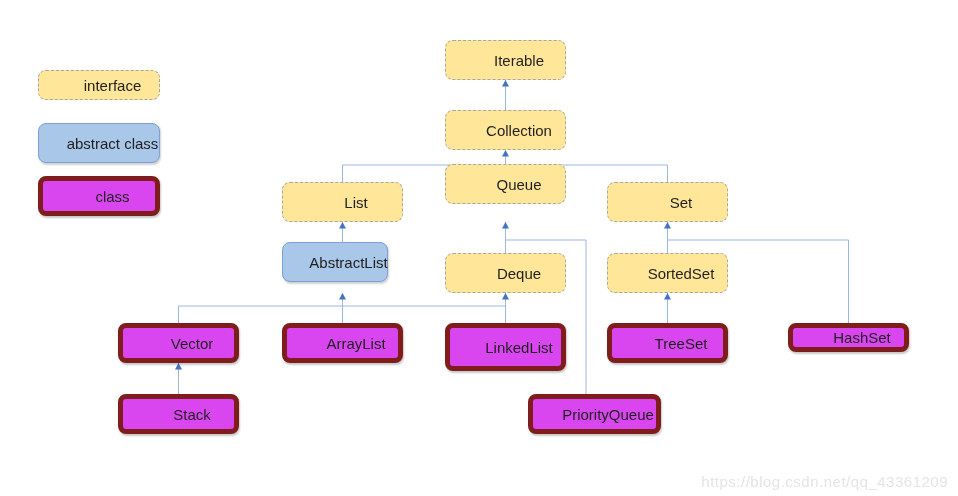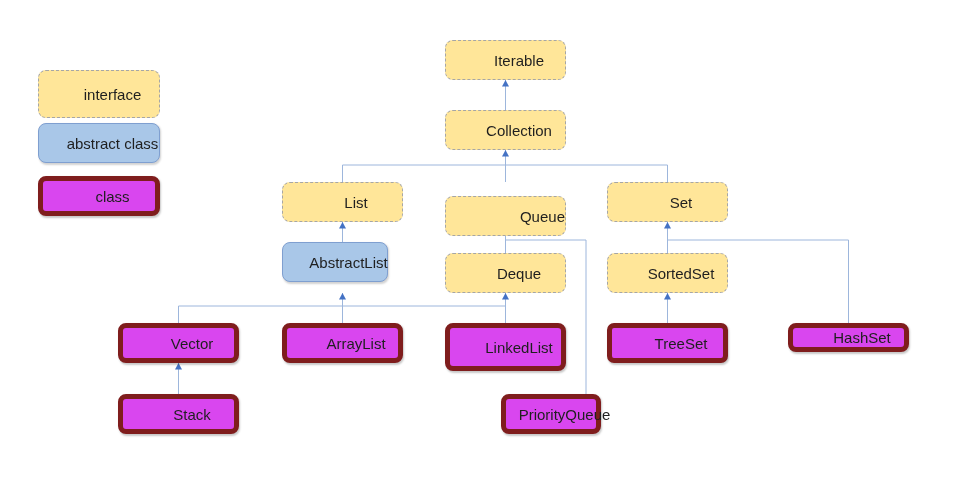--- a/index.html
+++ b/index.html
@@ -82,41 +82,41 @@
       <polyline points="342.5,306 342.5,293" fill="none" stroke="#9DB6DC" stroke-width="1"></polyline>
       <polygon points="342.5,293 339,299.5 346,299.5" fill="#4472C4"></polygon>
       <polyline points="505.5,323 505.5,293" fill="none" stroke="#9DB6DC" stroke-width="1"></polyline>
       <polygon points="505.5,293 502,299.5 509,299.5" fill="#4472C4"></polygon>
       <polyline points="178.5,394 178.5,363" fill="none" stroke="#9DB6DC" stroke-width="1"></polyline>
       <polygon points="178.5,363 175,369.5 182,369.5" fill="#4472C4"></polygon>
       <polyline points="667.5,323 667.5,293" fill="none" stroke="#9DB6DC" stroke-width="1"></polyline>
       <polygon points="667.5,293 664,299.5 671,299.5" fill="#4472C4"></polygon>
     </svg>
   <div id="legend">
-      <div class="node interface" style="left: 38px; top: 70px; width: 122px; height: 48px;">
+      <div class="node interface" style="left: 38px; top: 70px; width: 122px; height: 30px;">
         <span>interface</span>
       </div>
       <div class="node abstract" style="left: 38px; top: 123px; width: 122px; height: 40px;">
         <span>abstract class</span>
       </div>
       <div class="node class" style="left: 38px; top: 176px; width: 122px; height: 40px;">
         <span>class</span>
       </div>
     </div>
   <div id="nodes">
       <div class="node interface" style="left: 445px; top: 40px; width: 121px; height: 40px;">
         <span>Iterable</span>
       </div>
       <div class="node interface" style="left: 445px; top: 110px; width: 121px; height: 40px;">
         <span>Collection</span>
       </div>
       <div class="node interface" style="left: 282px; top: 182px; width: 121px; height: 40px;">
         <span>List</span>
       </div>
-      <div class="node interface" style="left: 445px; top: 196px; width: 121px; height: 40px; justify-content: flex-end;">
+      <div class="node interface" style="left: 445px; top: 164px; width: 121px; height: 40px;">
         <span>Queue</span>
       </div>
       <div class="node interface" style="left: 607px; top: 182px; width: 121px; height: 40px;">
         <span>Set</span>
       </div>
       <div class="node abstract" style="left: 282px; top: 242px; width: 106px; height: 40px;">
         <span>AbstractList</span>
       </div>
       <div class="node interface" style="left: 445px; top: 253px; width: 121px; height: 40px;">
         <span>Deque</span>
@@ -126,26 +126,27 @@
       </div>
       <div class="node class" style="left: 118px; top: 323px; width: 121px; height: 40px;">
         <span>Vector</span>
       </div>
       <div class="node class" style="left: 282px; top: 323px; width: 121px; height: 40px;">
         <span>ArrayList</span>
       </div>
       <div class="node class" style="left: 445px; top: 323px; width: 121px; height: 48px;">
         <span>LinkedList</span>
       </div>
-      <div class="node class" style="left: 607px; top: 323px; width: 121px; height: 40px; border-radius: 7px;">
+      <div class="node class" style="left: 607px; top: 323px; width: 121px; height: 40px;">
         <span>TreeSet</span>
       </div>
       <div class="node class" style="left: 788px; top: 323px; width: 121px; height: 29px;">
         <span>HashSet</span>
       </div>
       <div class="node class" style="left: 118px; top: 394px; width: 121px; height: 40px;">
         <span>Stack</span>
       </div>
-      <div class="node class" style="left: 501px; top: 394px; width: 100px; height: 40px;">
+      <div class="node class" style="left: 528px; top: 394px; width: 133px; height: 40px;">
         <span>PriorityQueue</span>
       </div>
     </div>
+  <div id="watermark">https://blog.csdn.net/qq_43361209</div>
 </div>
 
 </body></html>

